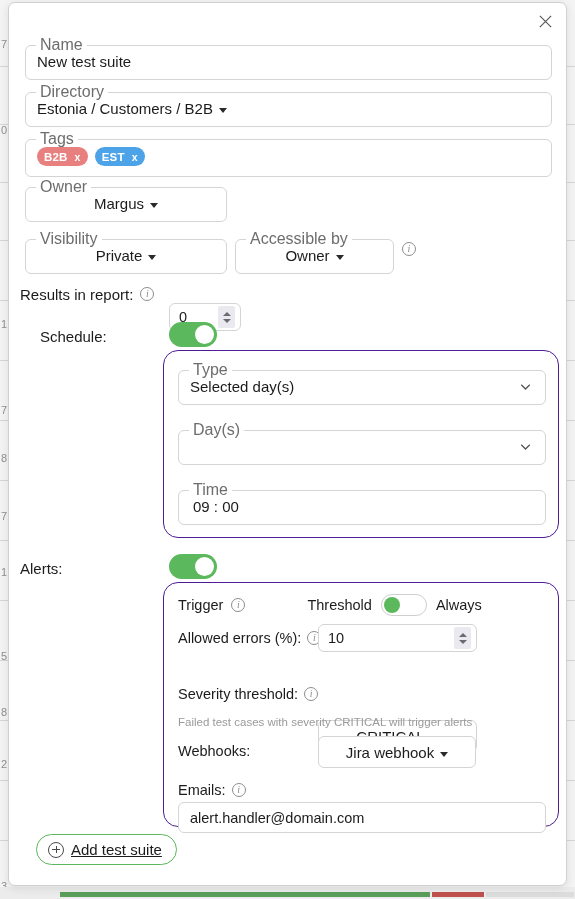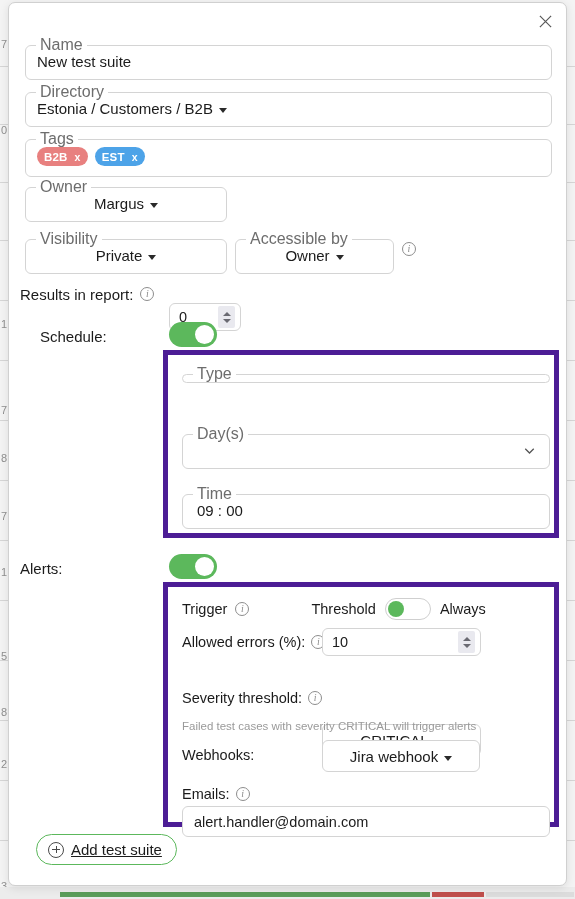--- a/index.html
+++ b/index.html
@@ -166,22 +166,22 @@
     background: #fff; border: 1px solid #cfcfcf;
     position: relative; cursor: pointer; padding: 0;
   }
   .tgl-off::after {
     content: ""; position: absolute; left: 2px; top: 2px;
     width: 16px; height: 16px; border-radius: 50%; background: #5cb85c;
   }
 
   
   .panel {
-    border: 5px solid #4c1d95;
-    border-radius: 0;
+    border: 1px solid #4c1d95;
+    border-radius: 15px;
     background: #fff;
     position: absolute;
   }
 
   
   .ddbtn {
     border: 1px solid #d4d4d4; border-radius: 6px;
     background: #fff; height: 32px;
     display: inline-flex; align-items: center; justify-content: center;
     font-size: 15px; color: #1b1b1b; cursor: pointer;
@@ -335,20 +335,26 @@
 
     <div class="row" style="position:absolute; left:11px; top:294px; width:250px; height:30px;margin-left:20px;">
       <span class="lbl">Schedule:</span>
     </div>
     <button class="tgl-on" style="position:absolute; left:160px; top:295px;"></button>
 
     <div class="panel" style="left:154px; top:323px; width:396px; height:188px;">
 
       <fieldset class="fs" style="position:absolute; left:14px; top:11px; width:368px;">
         <legend>Type</legend>
+        <div class="fs-body">
+          <span>Selected day(s)</span>
+          <svg class="chev" viewBox="0 0 20 20" fill="none" stroke="currentColor" stroke-width="1.5">
+            <path d="M5 8 L10 13 L15 8"></path>
+          </svg>
+        </div>
       </fieldset>
 
       <fieldset class="fs" style="position:absolute; left:14px; top:71px; width:368px;">
         <legend>Day(s)</legend>
         <div class="fs-body">
           <svg class="chev" viewBox="0 0 20 20" fill="none" stroke="currentColor" stroke-width="1.5">
             <path d="M5 8 L10 13 L15 8"></path>
           </svg>
         </div>
       </fieldset>

